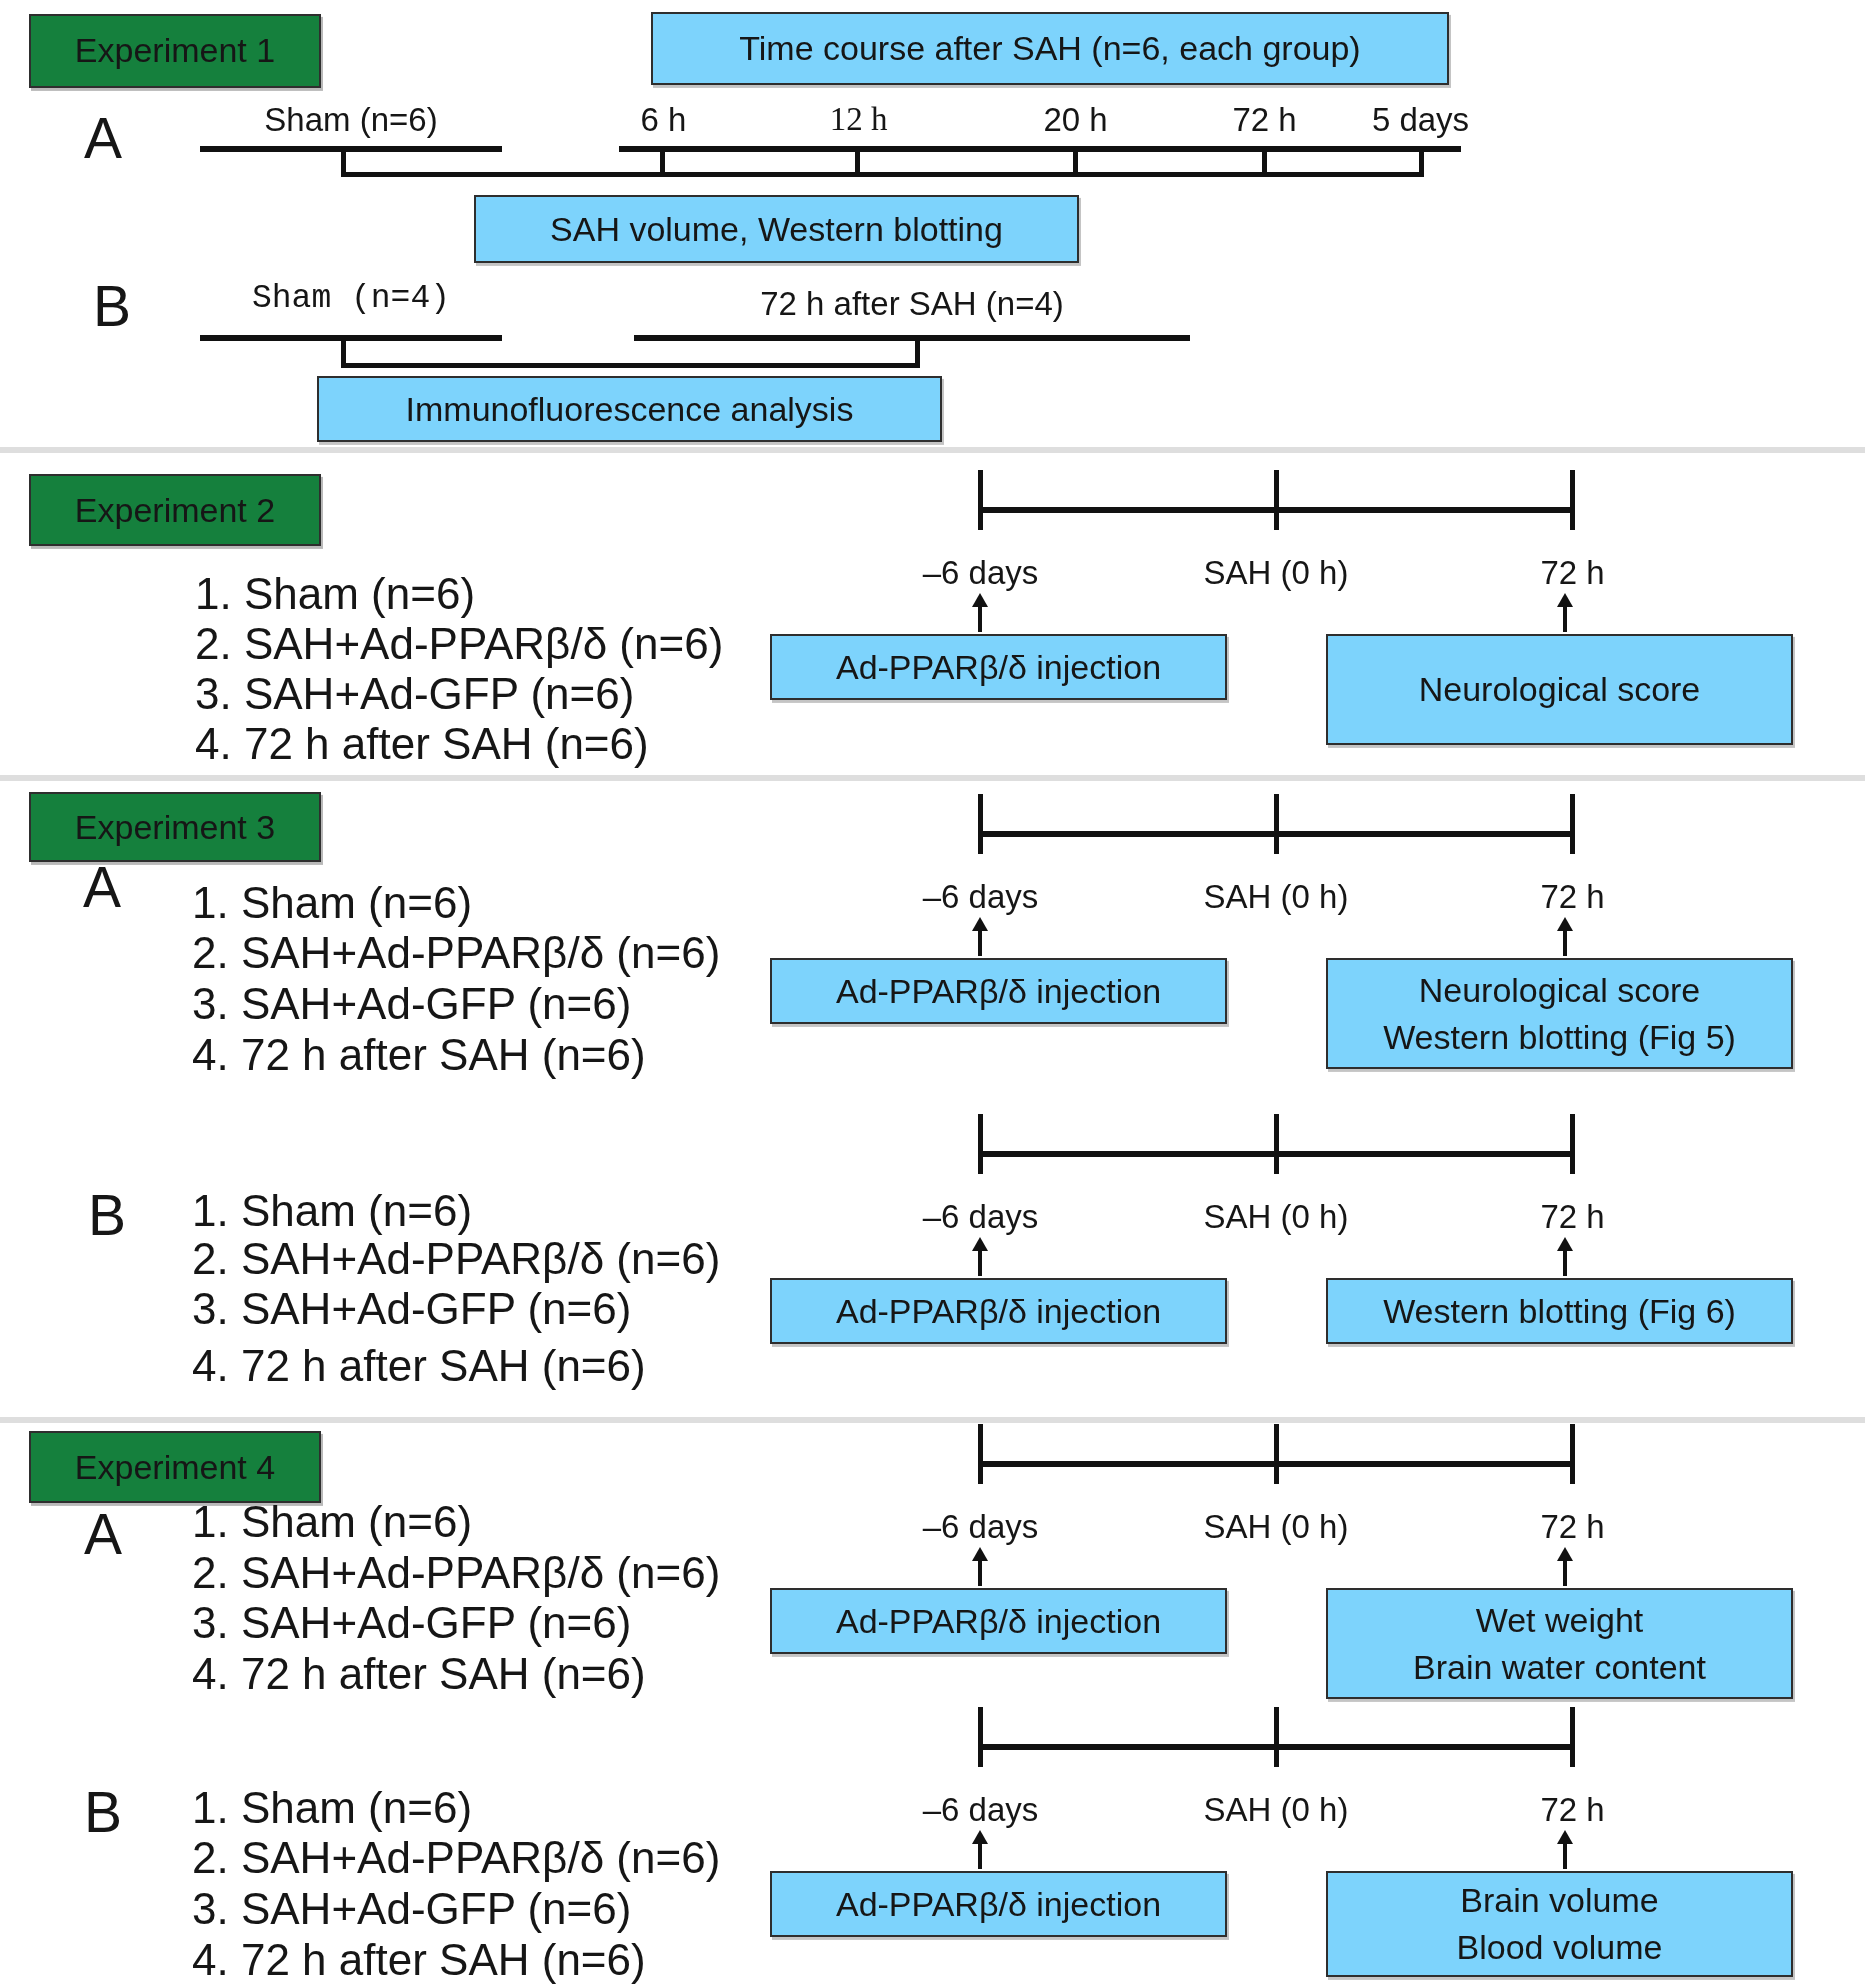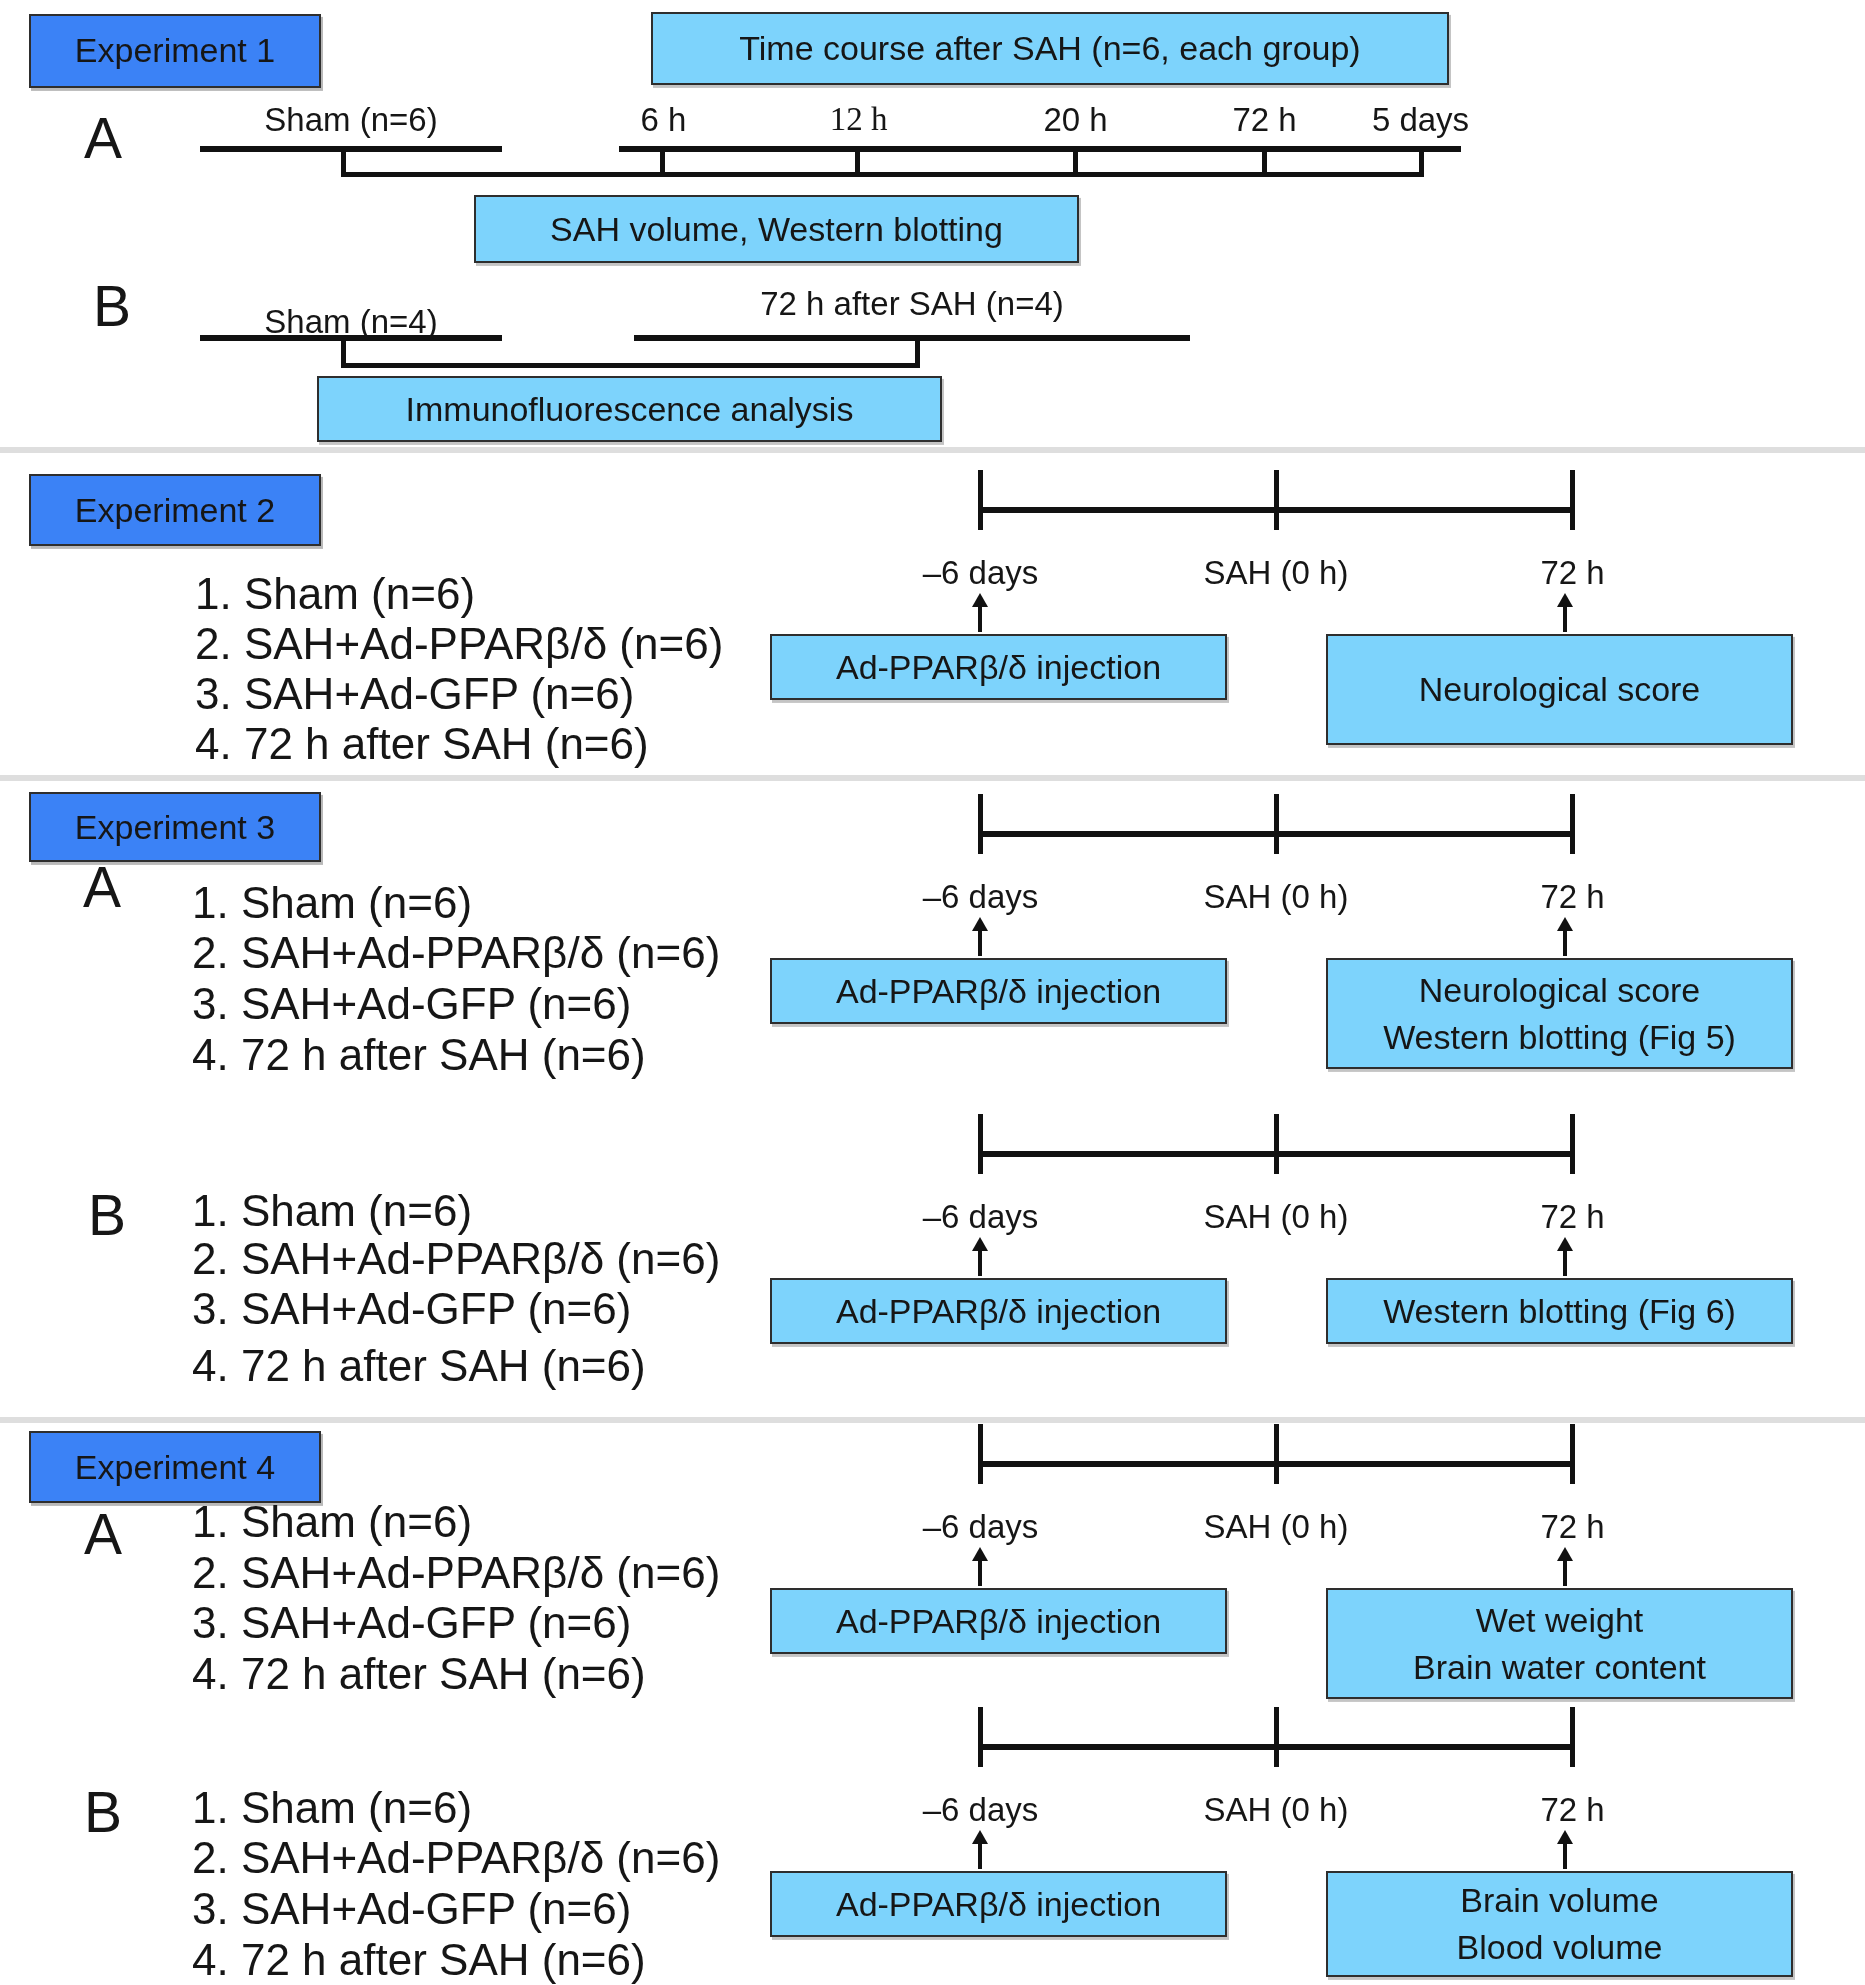--- a/index.html
+++ b/index.html
@@ -2,21 +2,21 @@
 <html><head>
 <meta charset="utf-8">
 <style>
   html,body{margin:0;padding:0;background:#ffffff;}
   #figure{
     position:relative;width:1866px;height:1986px;background:#ffffff;overflow:hidden;
     font-family:"Liberation Sans","DejaVu Sans",sans-serif;color:#161616;
   }
   .abs{position:absolute;}
   .panel-title{
-    background:#3b82f6;border:2.9px solid #2e2e2e;box-shadow:2px 2.9px 0 #b9b9b9;
+    background:#15803d;border:2.9px solid #2e2e2e;box-shadow:2px 2.9px 0 #b9b9b9;
     font-size:34px;display:flex;align-items:center;justify-content:center;text-align:center;
   }
   .bigbox{
     background:#7dd3fc;border:2.9px solid #2e2e2e;box-shadow:2px 2.9px 0 #c4c4c4;
     font-size:34px;display:flex;flex-direction:column;align-items:center;justify-content:center;
     text-align:center;line-height:47px;
   }
   .letter{font-size:57px;line-height:59px;}
   .lbl{font-size:33px;line-height:41px;text-align:center;white-space:nowrap;}
   .grp-item{font-size:44px;line-height:41px;white-space:nowrap;}
@@ -53,21 +53,21 @@
   <div class="abs vtick" style="left:660px;top:146px;height:30px;"></div>
   <div class="abs vtick" style="left:855px;top:146px;height:30px;"></div>
   <div class="abs vtick" style="left:1073px;top:146px;height:30px;"></div>
   <div class="abs vtick" style="left:1262px;top:146px;height:30px;"></div>
   <div class="abs vtick" style="left:1419px;top:146px;height:30px;"></div>
   <div class="abs thin" style="left:341px;top:172px;width:1083px;"></div>
 
   <div class="abs bigbox" style="left:474px;top:195px;width:601px;height:64px;">SAH volume, Western blotting</div>
 
   <div class="abs letter" style="left:93px;top:277px;">B</div>
-  <div class="abs lbl" style="left:200px;top:301px;width:302px;">Sham (n=4)</div>
+  <div class="abs lbl" style="left:200px;top:278px;width:302px;font-family:Liberation Mono, monospace;">Sham (n=4)</div>
   <div class="abs lbl" style="left:634px;top:283px;width:556px;">72 h after SAH (n=4)</div>
 
   <div class="abs hline" style="left:200px;top:335px;width:302px;"></div>
   <div class="abs hline" style="left:634px;top:335px;width:556px;"></div>
   <div class="abs vtick" style="left:341px;top:335px;height:33px;"></div>
   <div class="abs vtick" style="left:915px;top:335px;height:33px;"></div>
   <div class="abs thin" style="left:341px;top:363px;width:577px;"></div>
 
   <div class="abs bigbox" style="left:317px;top:376px;width:621px;height:62px;">Immunofluorescence analysis</div>
 

